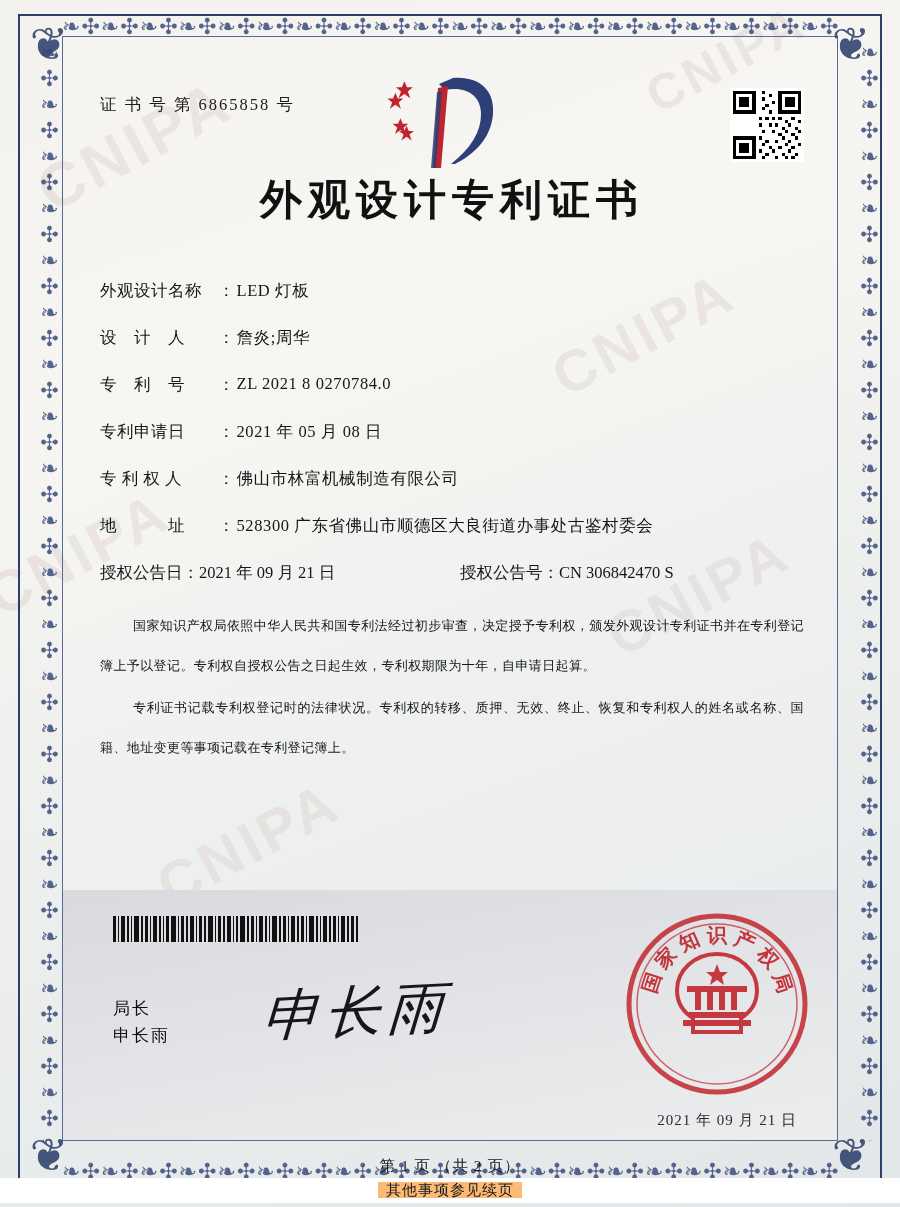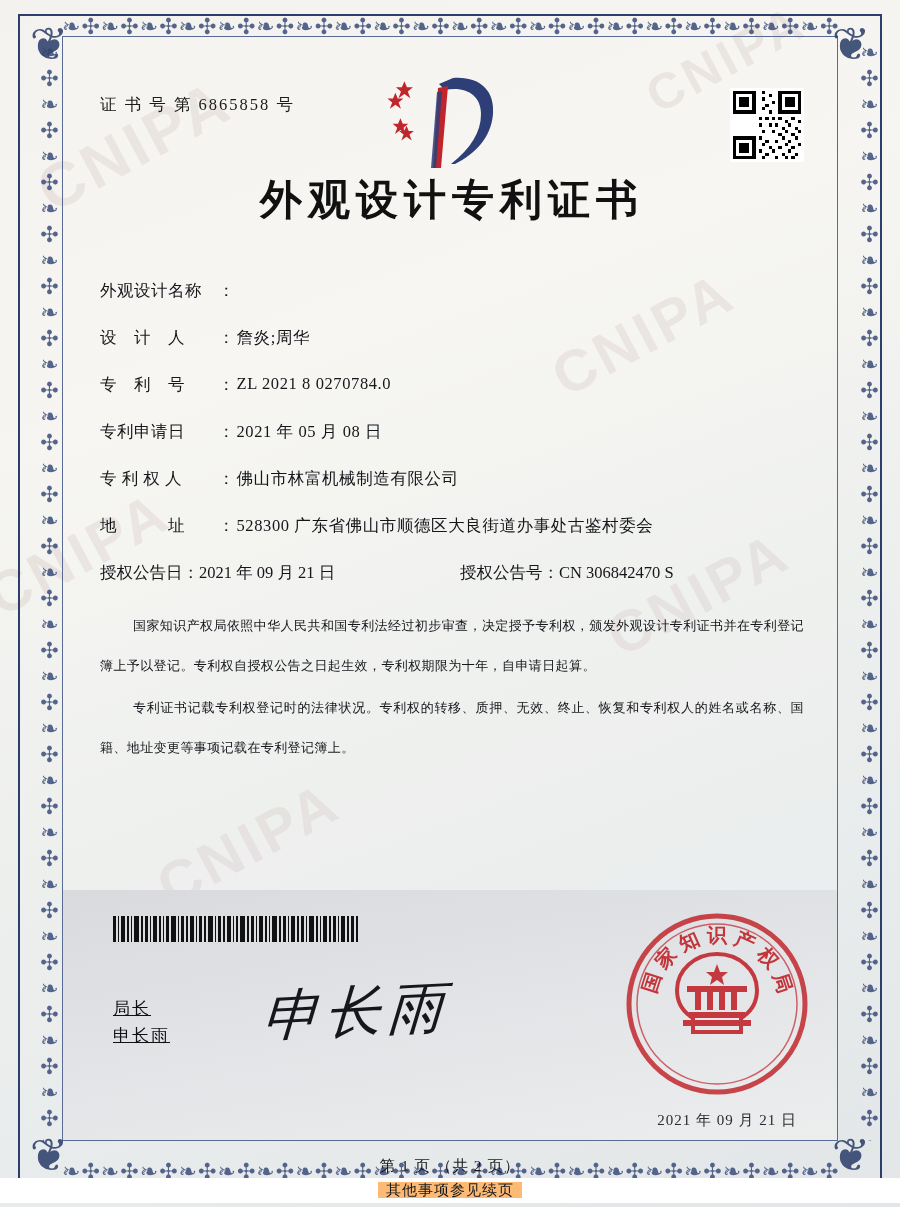--- a/index.html
+++ b/index.html
@@ -205,21 +205,20 @@
     background: #111;
   }
   .signer {
     position: absolute;
     left: 50px;
     top: 105px;
     font-size: 17px;
     line-height: 27px;
     letter-spacing: 2px;
     color: #111;
-    text-decoration: underline;
   }
   .signature {
     position: absolute;
     left: 200px;
     top: 85px;
     font-size: 56px;
     color: #15171c;
     font-family: "DejaVu Serif", serif;
     font-style: italic;
     transform: skewX(-6deg) rotate(-3deg);
@@ -373,20 +372,21 @@
 
     <div class="cert-no">证 书 号 第 6865858 号</div>
 
     <div class="title">外观设计专利证书</div>
 
     <div class="fields">
 
       <div class="field-row">
         <div class="field-label">外观设计名称</div>
         <div class="colon">：</div>
+        <div class="field-value">LED 灯板</div>
       </div>
 
       <div class="field-row">
         <div class="field-label">设　计　人</div>
         <div class="colon">：</div>
         <div class="field-value">詹炎;周华</div>
       </div>
 
       <div class="field-row">
         <div class="field-label">专　利　号</div>

